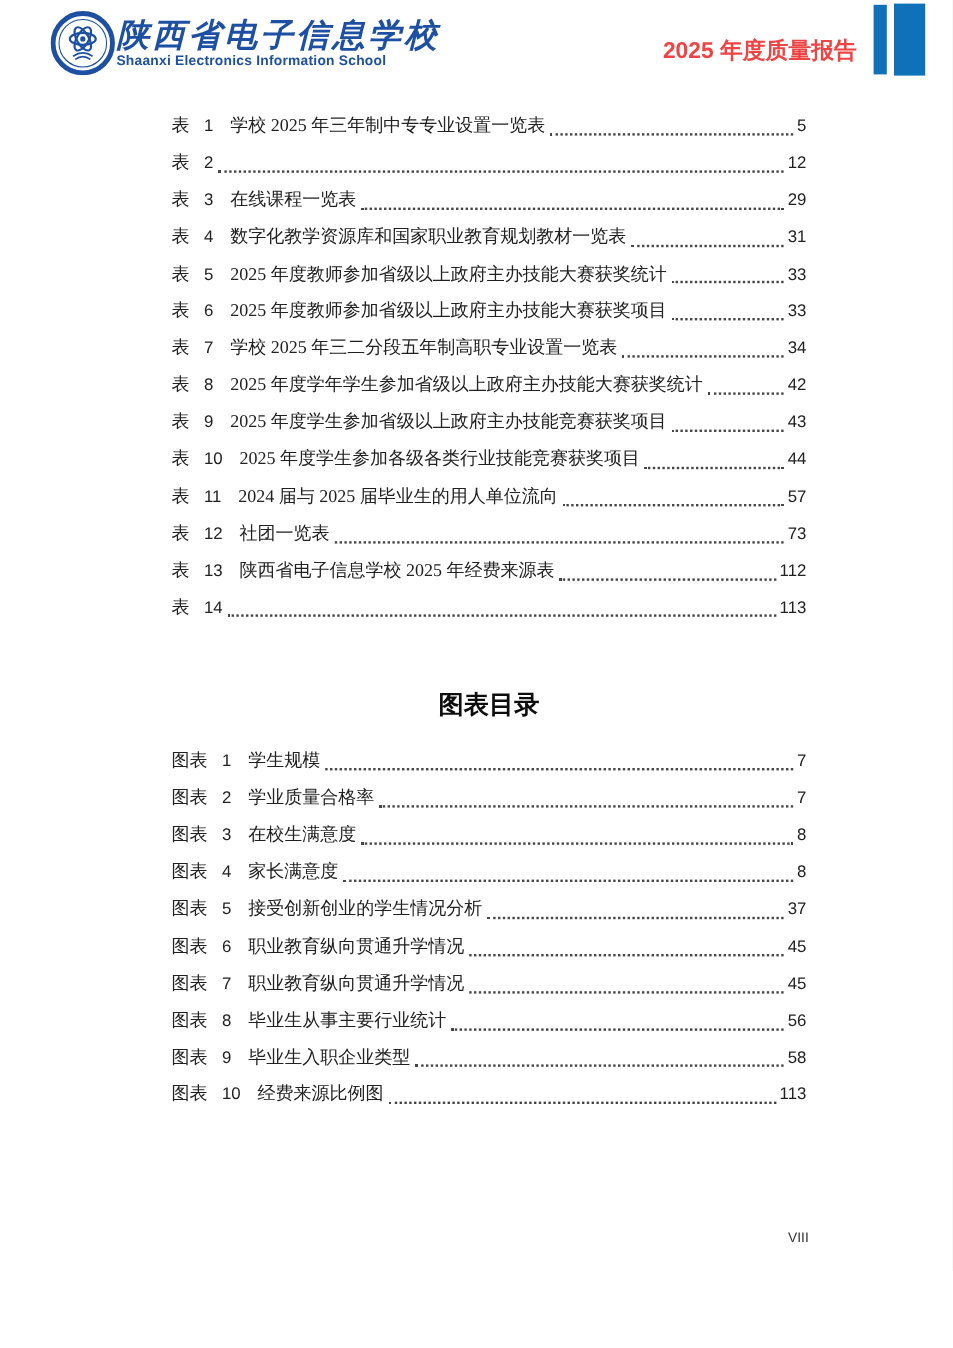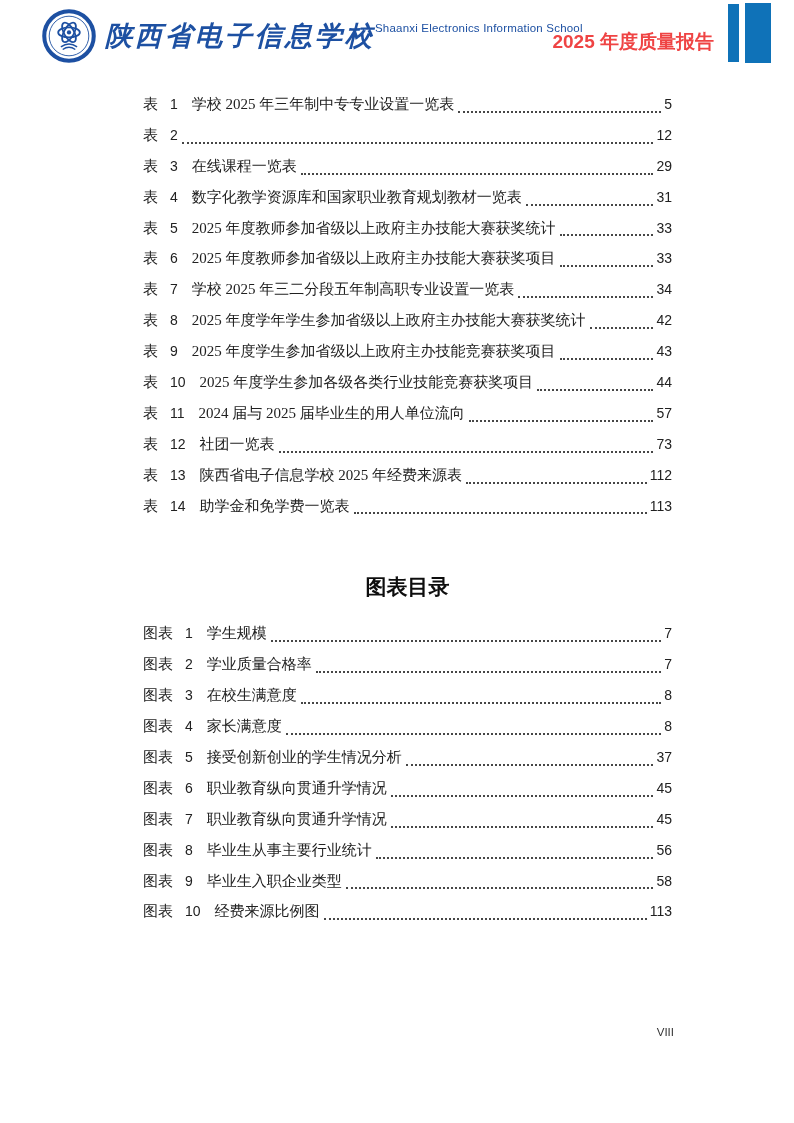--- a/index.html
+++ b/index.html
@@ -9,30 +9,30 @@
     margin:0 auto;
     background:#ffffff;
     overflow:hidden;
     font-family:"Liberation Serif","DejaVu Serif",serif;
     color:#212121;
   }
   
   .header{position:absolute;top:0;left:0;width:100%;height:72px;}
   .logo-group{position:absolute;left:42px;top:9px;display:flex;align-items:center;}
   .emblem{width:54px;height:54px;flex:0 0 auto;}
-  .logo-text{margin-left:9px;display:flex;flex-direction:row;}
+  .logo-text{margin-left:1px;display:flex;flex-direction:column;}
   .school-cn{
     font-family:"Liberation Serif","DejaVu Serif",serif;
     font-weight:bold;font-style:italic;
     font-size:27px;line-height:30px;letter-spacing:3px;
     color:#1d50a2;white-space:nowrap;
   }
   .school-en{
     font-family:"Liberation Sans","DejaVu Sans",sans-serif;
-    font-weight:normal;font-size:11.5px;line-height:14px;
+    font-weight:bold;font-size:11.5px;line-height:14px;
     color:#1d50a2;white-space:nowrap;letter-spacing:.2px;
   }
   .report-title{
     position:absolute;right:80px;top:29px;
     font-family:"Liberation Sans","DejaVu Sans",sans-serif;
     font-weight:bold;font-size:19px;color:#ef4444;white-space:nowrap;
   }
   .bar-thin{position:absolute;left:728px;top:4px;width:11px;height:58px;background:#0f72b8;}
   .bar-wide{position:absolute;left:745px;top:3px;width:26px;height:60px;background:#0f72b8;}
   
@@ -198,21 +198,20 @@
           <span class="toc-label">表</span>
           <span class="toc-num">13</span>
           <span class="toc-title">陕西省电子信息学校 2025 年经费来源表</span>
           <span class="toc-leader"></span>
           <span class="toc-page">112</span>
         </div>
 
         <div class="toc-row">
           <span class="toc-label">表</span>
           <span class="toc-num">14</span>
-          <span class="toc-title">助学金和免学费一览表</span>
           <span class="toc-leader"></span>
           <span class="toc-page">113</span>
         </div>
       </div>
 
     <h1 class="section-title title-figures">图表目录</h1>
 
     <div class="toc-list">
 
         <div class="toc-row">

